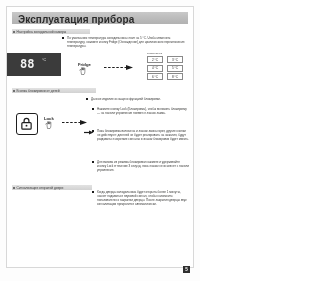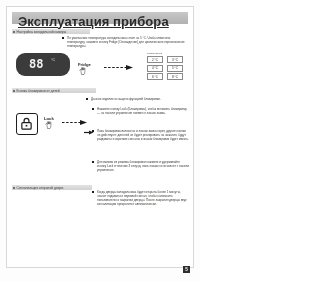--- a/index.html
+++ b/index.html
@@ -29,26 +29,25 @@
   .title-bar{
     position:absolute;
     left:12px;top:12px;
     width:176px;height:12px;
     background:linear-gradient(to bottom,#c9c9c9 0%,#bdbdbd 45%,#b2b2b2 100%);
     border:0;
   }
   .title-text{
     position:absolute;
     left:18px;top:13.5px;
-    font-size:13px;
+    font-size:10px;
     font-weight:bold;
     letter-spacing:.1px;
     color:#2b2b2b;
     white-space:nowrap;
-    text-decoration:underline;
   }
 
   
   .sec-head{
     position:absolute;
     height:5.4px;
     background:linear-gradient(to bottom,#e2e2e2,#d2d2d2);
   }
   .sec-head-label{
     position:absolute;
@@ -73,24 +72,24 @@
     position:absolute;
     font-size:3.05px;
     line-height:4.15px;
     color:#40403f;
     letter-spacing:-0.02px;
   }
 
   
   .display{
     position:absolute;
-    left:16px;top:53px;
+    left:7px;top:53px;
     width:54px;height:23px;
     background:#3b3b3b;
-    border-radius:9px;
+    border-radius:0;
   }
   .display-digits{
     position:absolute;
     left:13px;top:5px;
     font-family:"DejaVu Sans Mono", monospace;
     font-size:12px;
     font-weight:bold;
     color:#f2f2f2;
     letter-spacing:0px;
     line-height:12px;

